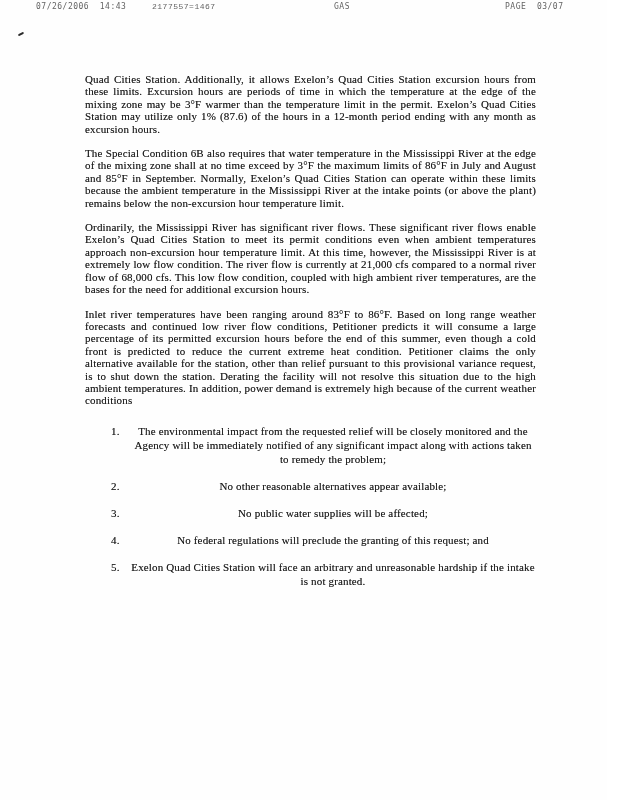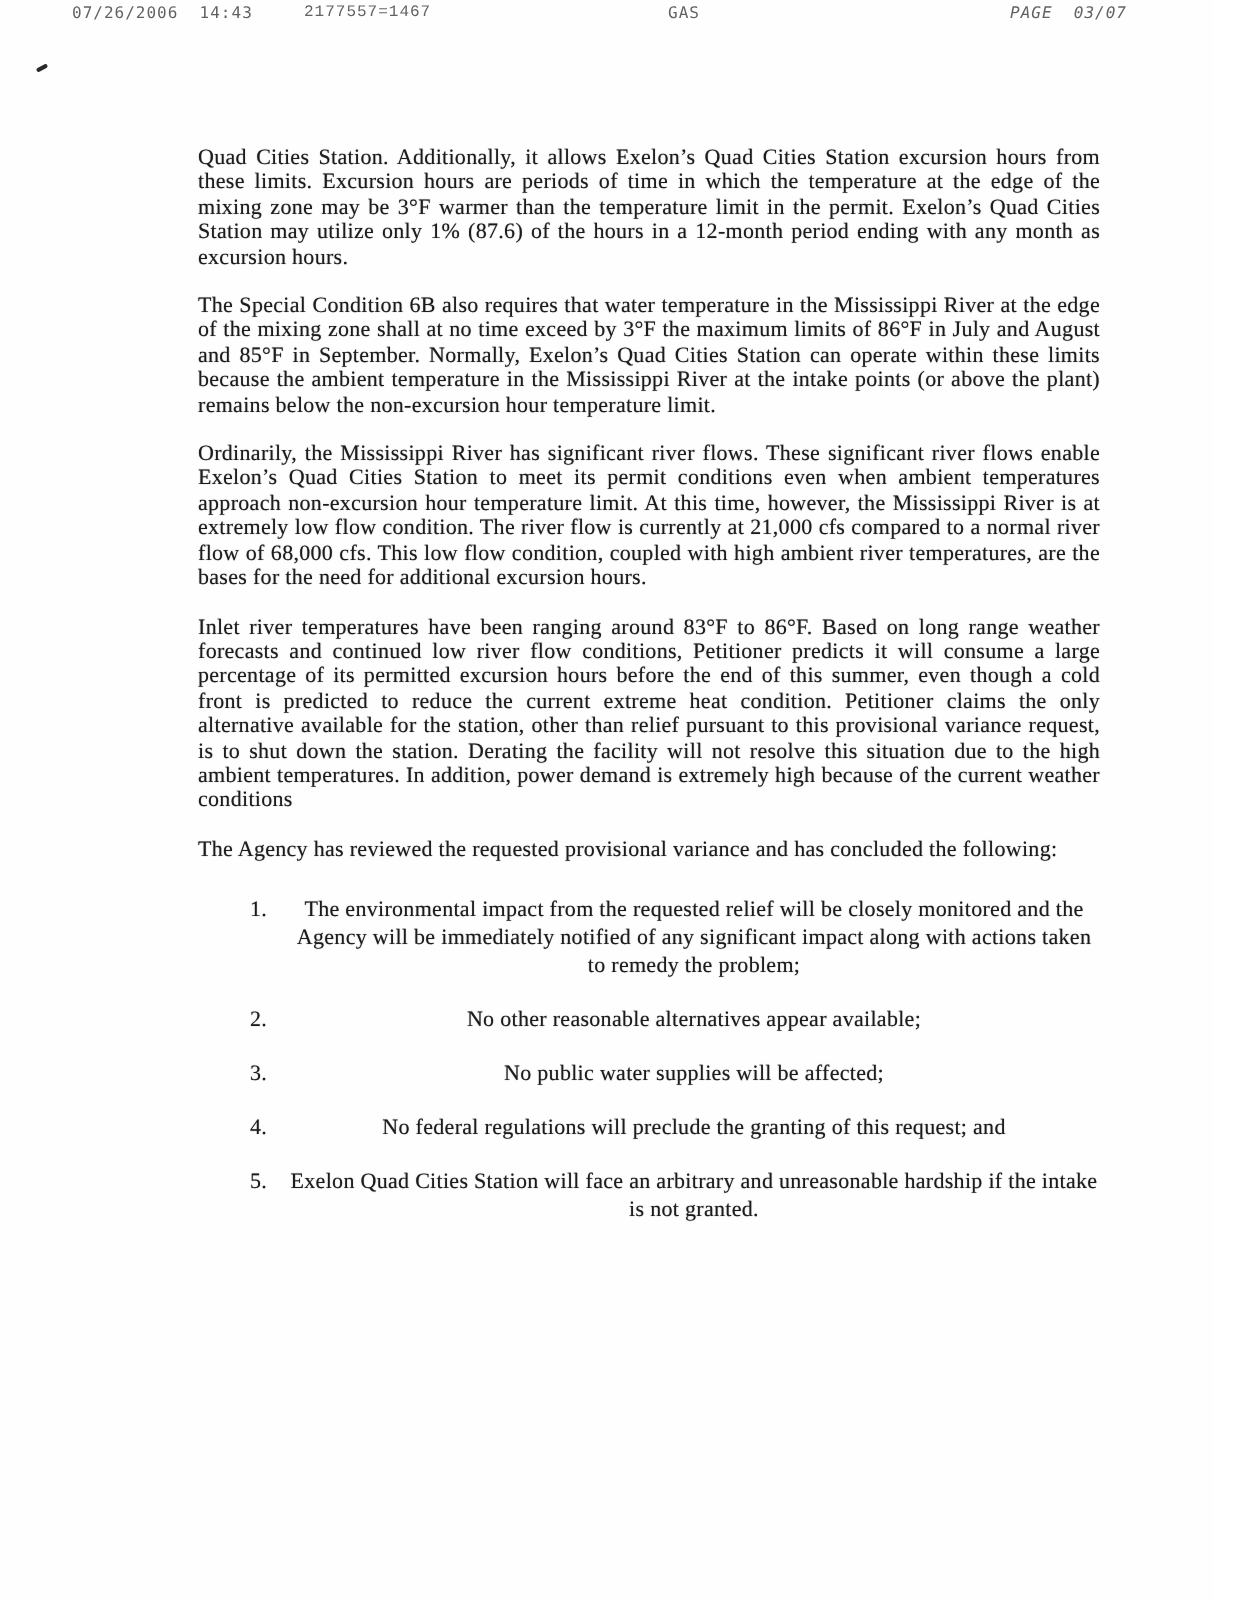--- a/index.html
+++ b/index.html
@@ -27,37 +27,37 @@
     font-size: 8px;
     color: #474747;
     letter-spacing: 0.5px;
     white-space: pre;
     opacity: 0.85;
   }
   .fax-header span { position: absolute; top: 0; }
   .fh-datetime { left: 36px; }
   .fh-number   { left: 152px; font-family: Liberation Mono, monospace; }
   .fh-sender   { left: 334px; }
-  .fh-page     { left: 505px; font-style: italic; }
+  .fh-page     { left: 505px; }
   
   .pen-mark {
     position: absolute;
     left: 18px;
     top: 33px;
     width: 6px;
     height: 2px;
     background: #2a2a2a;
     transform: rotate(-28deg);
     border-radius: 1px;
   }
   
   .doc-body {
     position: absolute;
     top: 73px;
-    left: 99px;
+    left: 85px;
     width: 451px;
     font-size: 11px;
     line-height: 12.4px;
     letter-spacing: 0.15px;
     text-shadow: 0 0 0.55px rgba(20,20,20,0.55);
   }
   .doc-body p {
     margin: 0 0 12px 0;
     text-align: justify;
   }
@@ -93,21 +93,20 @@
     <span class="fh-page">PAGE  03/07</span>
   </header>
 
   <div class="pen-mark"></div>
 
   <main class="doc-body">
     <p>Quad Cities Station.  Additionally, it allows Exelon’s Quad Cities Station excursion hours from these limits.  Excursion hours are periods of time in which the temperature at the edge of the mixing zone may be 3°F warmer than the temperature limit in the permit. Exelon’s Quad Cities Station may utilize only 1% (87.6) of the hours in a 12-month period ending with any month as excursion hours.</p>
     <p>The Special Condition 6B also requires that water temperature in the Mississippi River at the edge of the mixing zone shall at no time exceed by 3°F the maximum limits of 86°F in July and August and 85°F in September.  Normally, Exelon’s Quad Cities Station can operate within these limits because the ambient temperature in the Mississippi River at the intake points (or above the plant) remains below the non-excursion hour temperature limit.</p>
     <p>Ordinarily, the Mississippi River has significant river flows.  These significant river flows enable Exelon’s Quad Cities Station to meet its permit conditions even when ambient temperatures approach non-excursion hour temperature limit.  At this time, however, the Mississippi River is at extremely low flow condition.  The river flow is currently at 21,000 cfs compared to a normal river flow of 68,000 cfs.  This low flow condition, coupled with high ambient river temperatures, are the bases for the need  for additional excursion hours.</p>
     <p>Inlet river temperatures have been ranging around 83°F to 86°F. Based on long range weather forecasts and continued low river flow conditions, Petitioner predicts it will consume a large percentage of its permitted excursion hours before the end of this summer, even though a cold front is predicted to reduce the current extreme heat condition.  Petitioner claims the only alternative available for the station, other than relief pursuant to this provisional variance request, is to shut down the station.  Derating the facility will not resolve this situation due to the high ambient temperatures.  In addition, power demand is extremely high because of the current weather conditions</p>
-    <p>The Agency has reviewed the requested provisional variance and has concluded the following:</p>
 
     <ol class="doc-list">
       <li>
         <span class="num">1.</span>
         <span class="txt">The environmental impact from the requested relief will be closely monitored and the Agency will be immediately notified of any significant impact along with actions taken to remedy the problem;</span>
       </li>
       <li>
         <span class="num">2.</span>
         <span class="txt">No other reasonable alternatives appear available;</span>
       </li>

